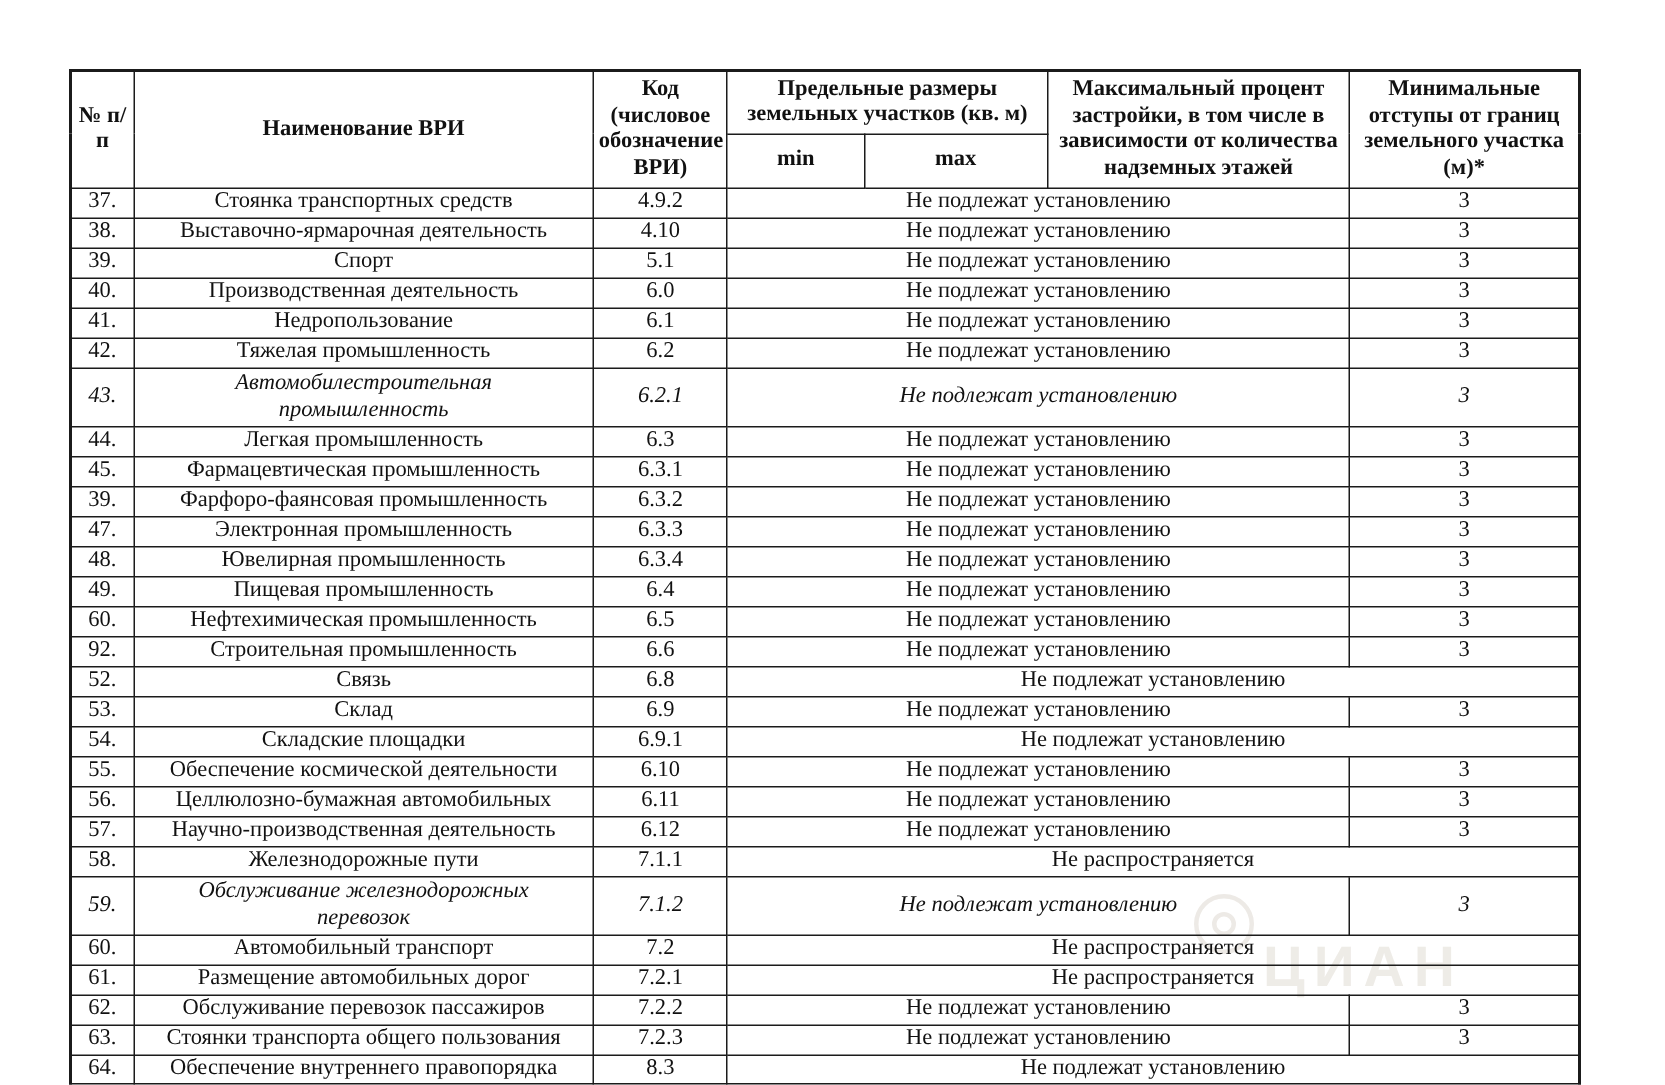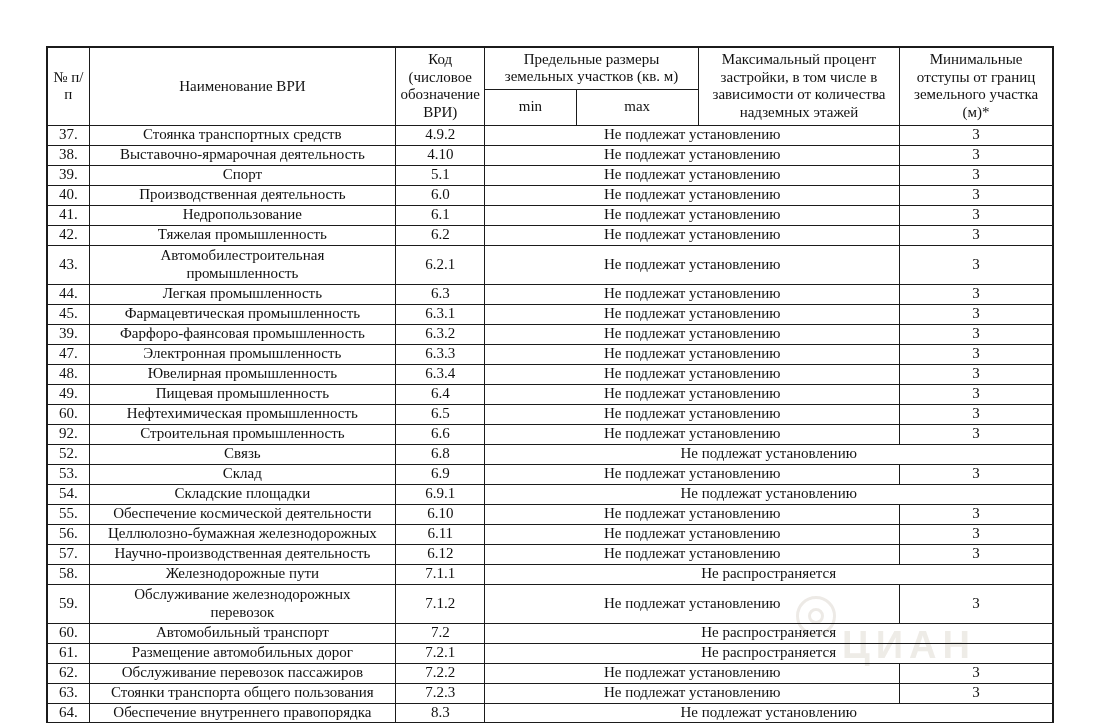--- a/index.html
+++ b/index.html
@@ -31,27 +31,27 @@
   }
   .vri-table th,
   .vri-table td {
     border: 1px solid #1b1b1b;
     text-align: center;
     vertical-align: middle;
     padding: 0 3px;
     overflow: hidden;
   }
   .vri-table th {
-    font-weight: normal;
+    font-weight: bold;
     white-space: pre-line;
   }
   tr.hdr-top { height: 42px; }
   tr.hdr-sub { height: 36px; }
   tbody tr { height: 20px; margin-left: 23px; }
-  tbody tr.tall { height: 39px; }
+  tbody tr.tall { height: 39px; font-style: italic; }
   td.cell-name { white-space: pre-line; }
   
   .watermark {
     position: absolute;
     left: 790px;
     top: 592px;
     width: 230px;
     height: 85px;
     pointer-events: none;
   }
@@ -259,21 +259,21 @@
         </tr>
         <tr>
           <td class="cell-num">55.</td>
           <td class="cell-name">Обеспечение космической деятельности</td>
           <td class="cell-code">6.10</td>
           <td class="cell-status" colspan="3">Не подлежат установлению</td>
           <td class="cell-setback">3</td>
         </tr>
         <tr>
           <td class="cell-num">56.</td>
-          <td class="cell-name">Целлюлозно-бумажная железнодорожных</td>
+          <td class="cell-name">Целлюлозно-бумажная автомобильных</td>
           <td class="cell-code">6.11</td>
           <td class="cell-status" colspan="3">Не подлежат установлению</td>
           <td class="cell-setback">3</td>
         </tr>
         <tr>
           <td class="cell-num">57.</td>
           <td class="cell-name">Научно-производственная деятельность</td>
           <td class="cell-code">6.12</td>
           <td class="cell-status" colspan="3">Не подлежат установлению</td>
           <td class="cell-setback">3</td>

